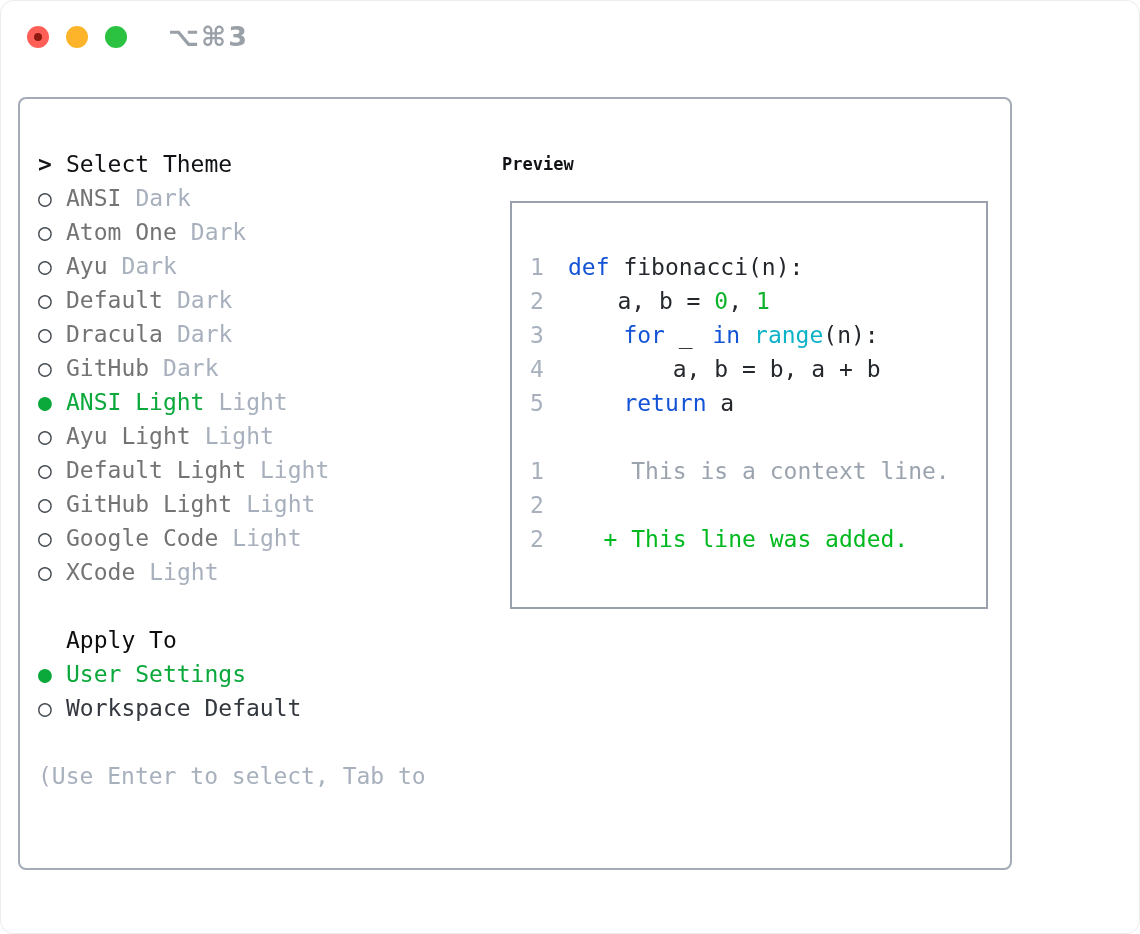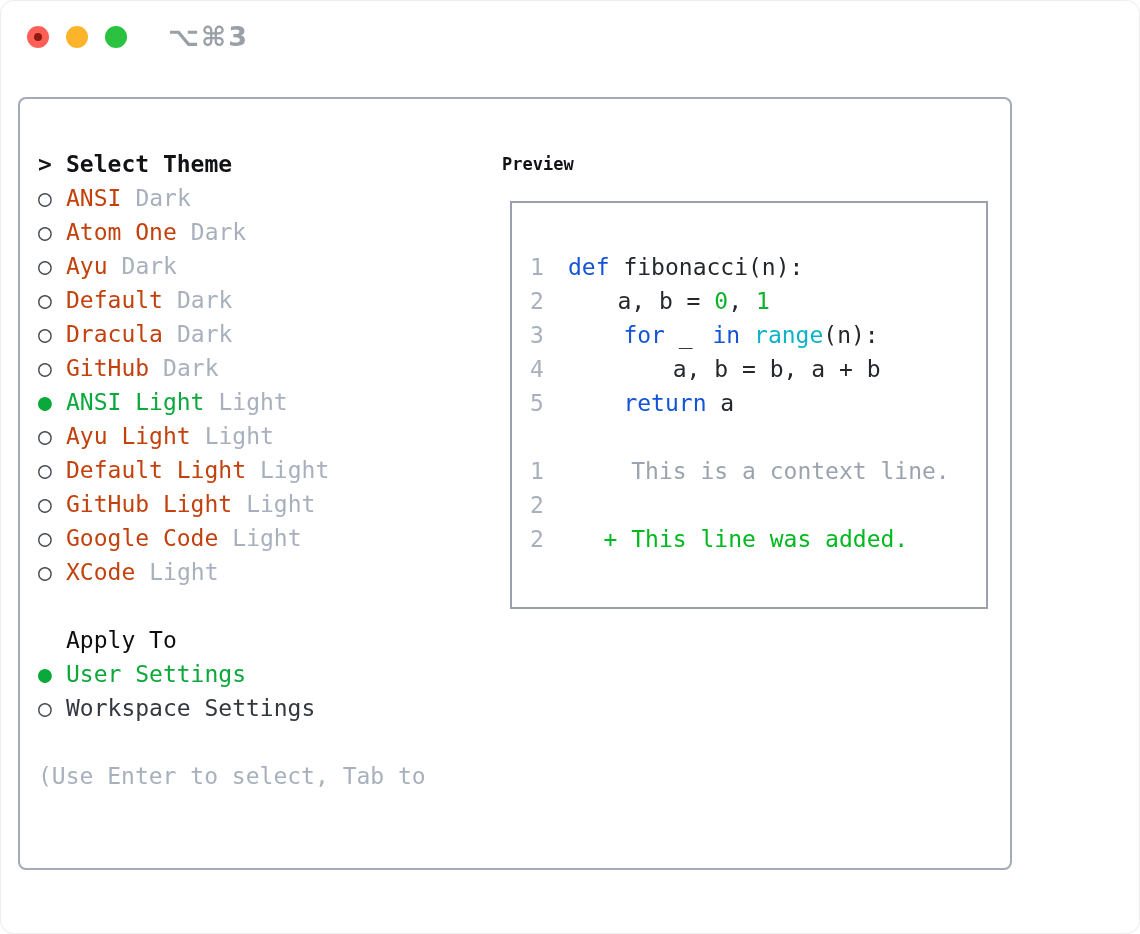--- a/index.html
+++ b/index.html
@@ -76,22 +76,22 @@
   }
   .row { height: 34px; display: flex; align-items: center; }
   .row.blank { height: 34px; }
   .marker {
     display: inline-block;
     width: 28px;
     color: #4a4f57;
     flex: none;
   }
   .prompt { color: #15171a; font-weight: 700; }
-  .h { color: #101215; font-weight: 700; }
-  .item .name { color: #c2410c; }
+  .h { color: #101215; font-weight: 400; }
+  .item .name { color: #737373; }
   .item .tag { color: var(--muted_gray); margin-left: 14px; }
   .item.sel .marker { color: var(--accent_green); }
   .item.sel .name { color: var(--accent_green); text-align: center; }
   .apply-header { margin-left: 28px; color: #0c0d0f; }
   .opt.sel .marker { color: var(--accent_green); }
   .opt.sel .label { color: var(--accent_green); text-align: center; }
   .opt .label { color: #33373e; }
   .hint { color: var(--muted_gray); line-height: 34px; }
   
   .preview-title {
@@ -229,21 +229,21 @@
         <span>Apply To</span>
       </div>
 
       <div id="apply-list">
           <div class="row opt sel">
             <span class="marker">●</span>
             <span class="label">User Settings</span>
           </div>
           <div class="row opt">
             <span class="marker">○</span>
-            <span class="label">Workspace Settings</span>
+            <span class="label">Workspace Default</span>
           </div>
         </div>
 
       <div class="row blank"></div>
 
       <div class="hint">
         <div>(Use Enter to select, Tab to</div>
       </div>
     </div>
 

